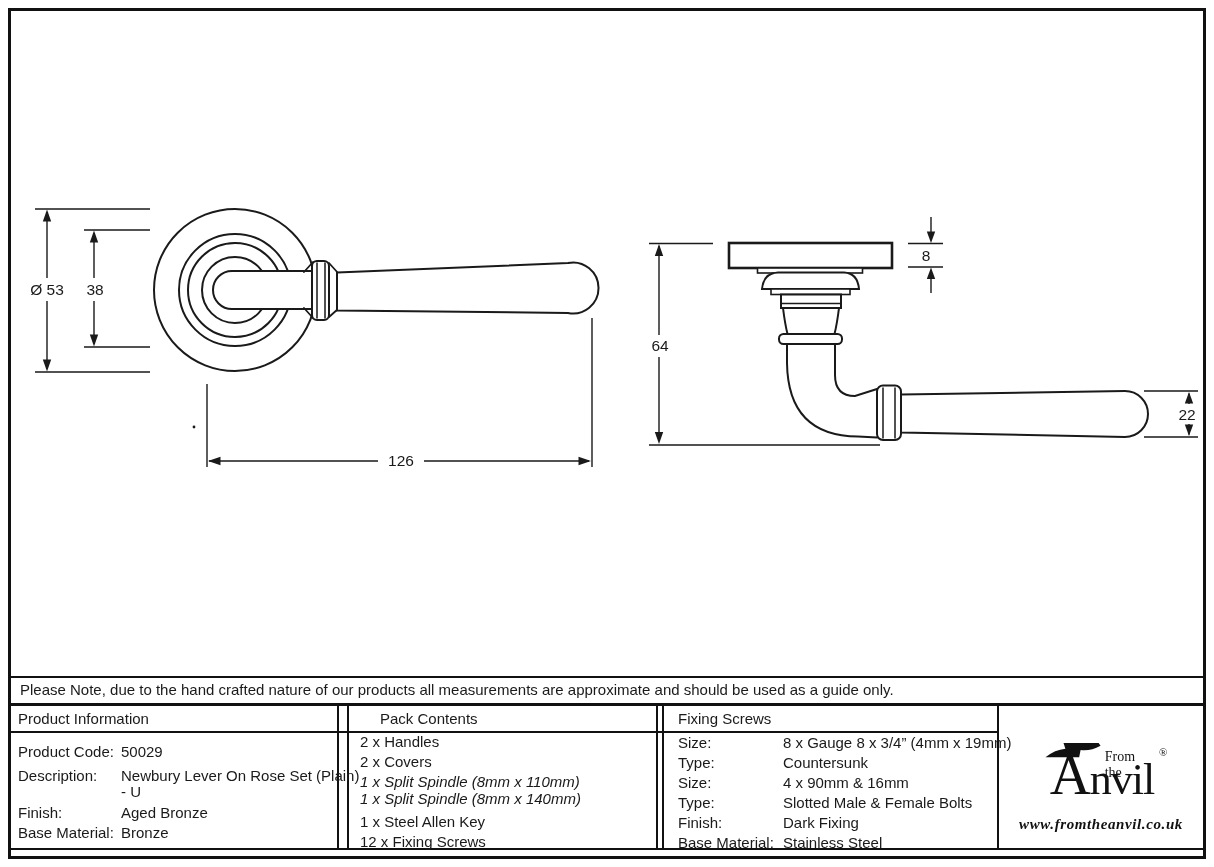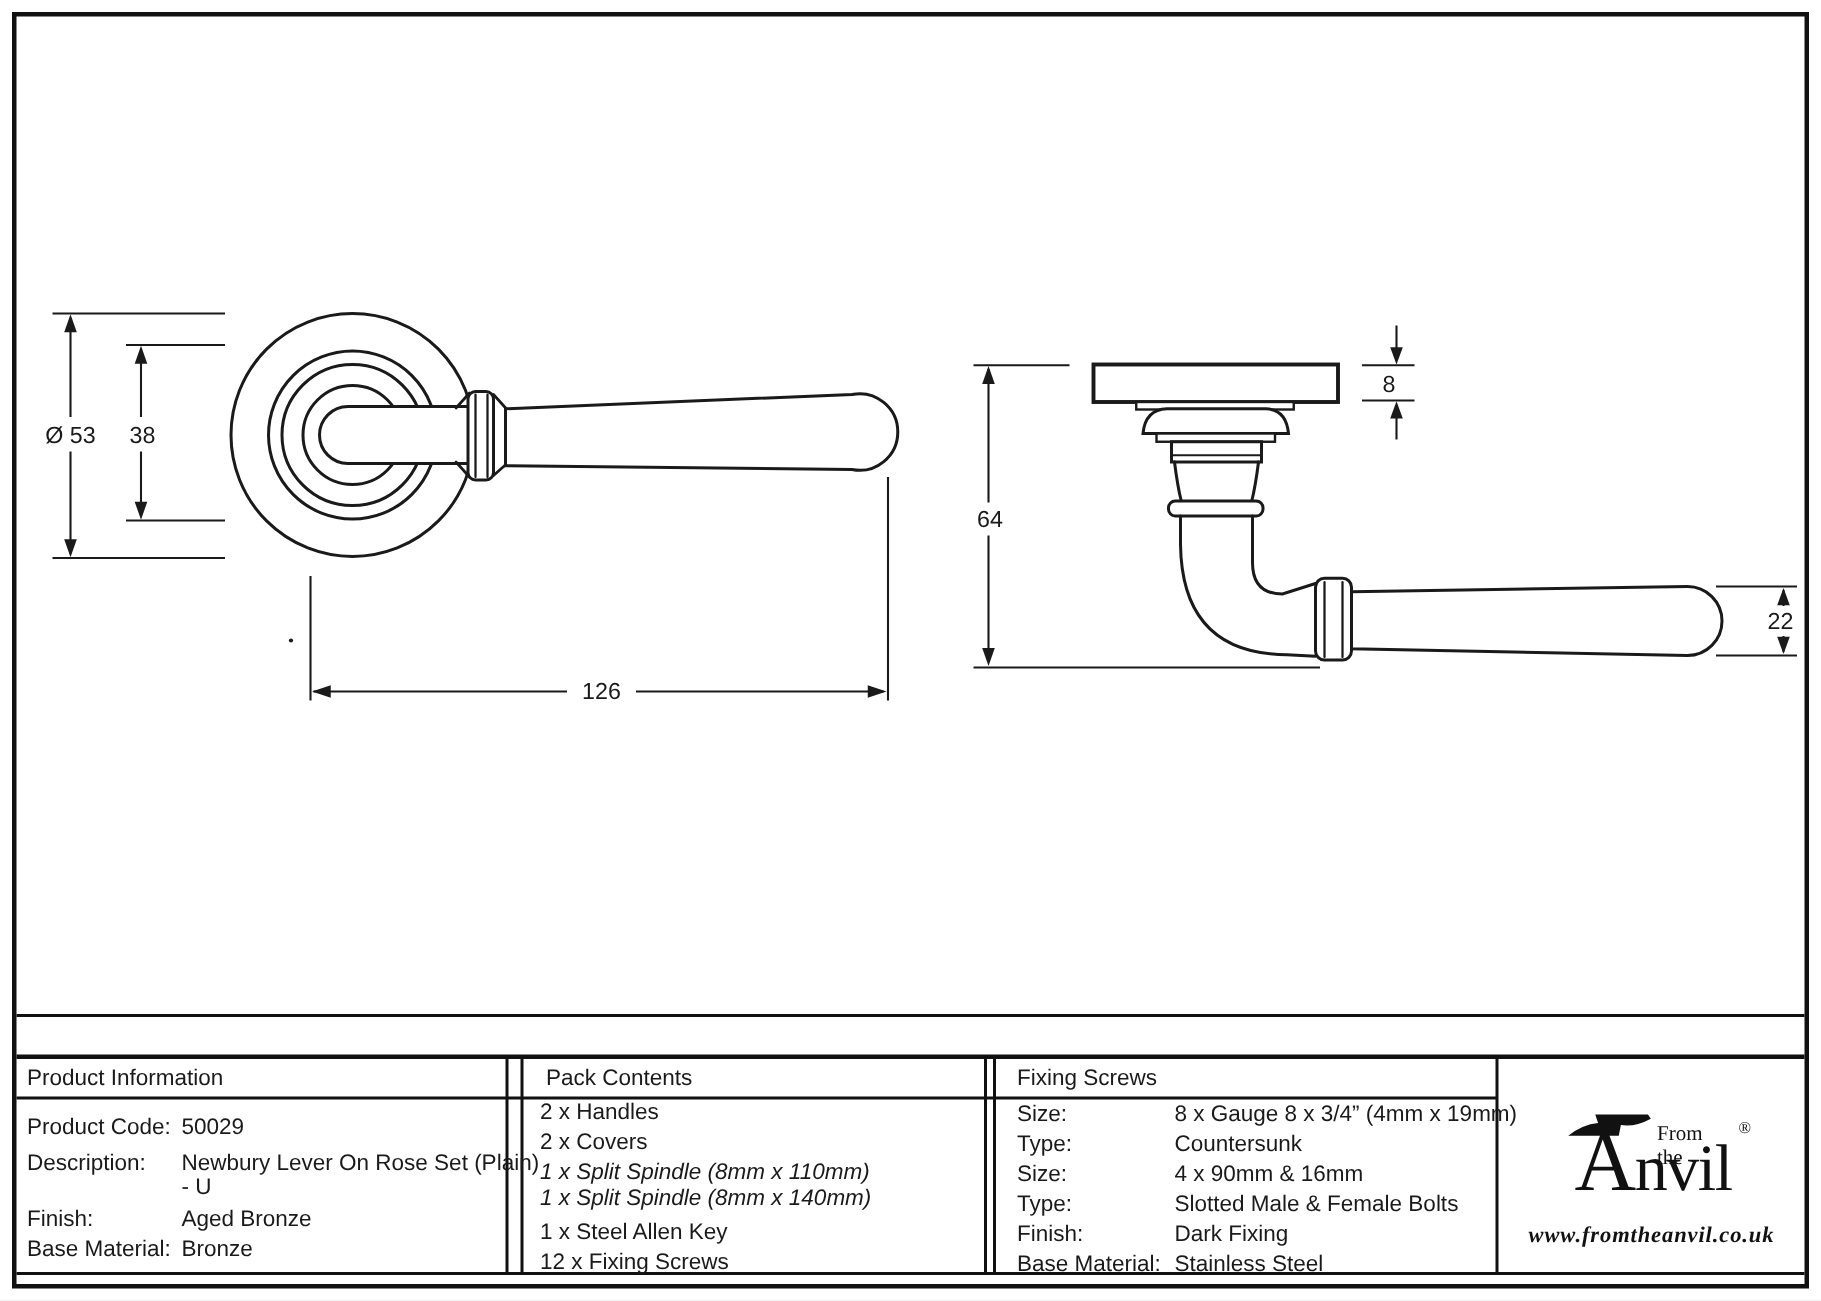--- a/index.html
+++ b/index.html
@@ -122,33 +122,34 @@
   <div class="hline" style="left:11px; top:676px; width:1192px; height:2px;"></div>
   <div class="hline" style="left:11px; top:703px; width:1192px; height:2.5px;"></div>
   <div class="hline" style="left:11px; top:730.5px; width:987px; height:2.5px;"></div>
   <div class="hline" style="left:11px; top:848px; width:1192px; height:2px;"></div>
   <div class="vline" style="left:337px; top:705px; width:2px; height:143px;"></div>
   <div class="vline" style="left:347px; top:705px; width:2px; height:143px;"></div>
   <div class="vline" style="left:656px; top:705px; width:2px; height:143px;"></div>
   <div class="vline" style="left:662px; top:705px; width:2px; height:143px;"></div>
   <div class="vline" style="left:997px; top:704px; width:2px; height:144px;"></div>
 
+  <div class="t" style="left:20px; top:681px;">Please Note, due to the hand crafted nature of our products all measurements are approximate and should be used as a guide only.</div>
 
   <div class="t" style="left:18px; top:710px;">Product Information</div>
   <div class="t" style="left:18px; top:743px;">Product Code:</div>
   <div class="t" style="left:121px; top:743px;">50029</div>
   <div class="t" style="left:18px; top:767px;">Description:</div>
   <div class="t" style="left:121px; top:767px;">Newbury Lever On Rose Set (Plain)</div>
   <div class="t" style="left:121px; top:783px;">- U</div>
   <div class="t" style="left:18px; top:804px;">Finish:</div>
   <div class="t" style="left:121px; top:804px;">Aged Bronze</div>
   <div class="t" style="left:18px; top:824px;">Base Material:</div>
   <div class="t" style="left:121px; top:824px;">Bronze</div>
 
-  <div class="t" style="left:364px; top:710px;">Pack Contents</div>
+  <div class="t" style="left:380px; top:710px;">Pack Contents</div>
   <div class="t" style="left:360px; top:733px;">2 x Handles</div>
   <div class="t" style="left:360px; top:753px;">2 x Covers</div>
   <div class="t" style="left:360px; top:773px;font-style:italic;">1 x Split Spindle (8mm x 110mm)</div>
   <div class="t" style="left:360px; top:790px;font-style:italic;">1 x Split Spindle (8mm x 140mm)</div>
   <div class="t" style="left:360px; top:813px;">1 x Steel Allen Key</div>
   <div class="t" style="left:360px; top:833px;">12 x Fixing Screws</div>
 
   <div class="t" style="left:678px; top:710px;">Fixing Screws</div>
   <div class="t" style="left:678px; top:734px;">Size:</div>
   <div class="t" style="left:783px; top:734px;">8 x Gauge 8 x 3/4” (4mm x 19mm)</div>

